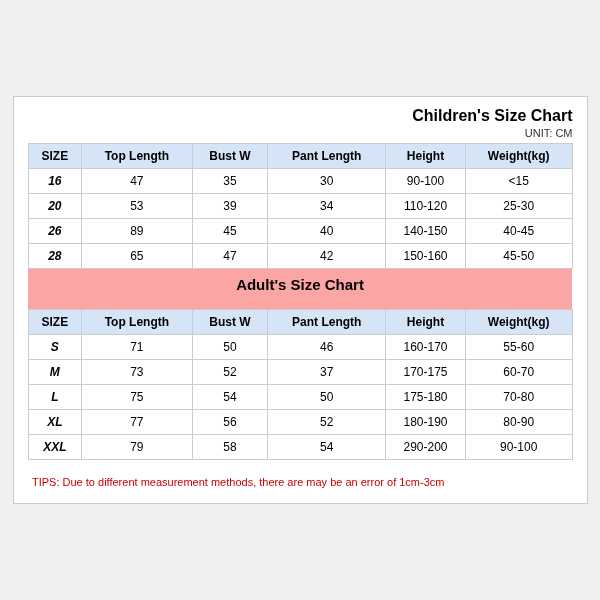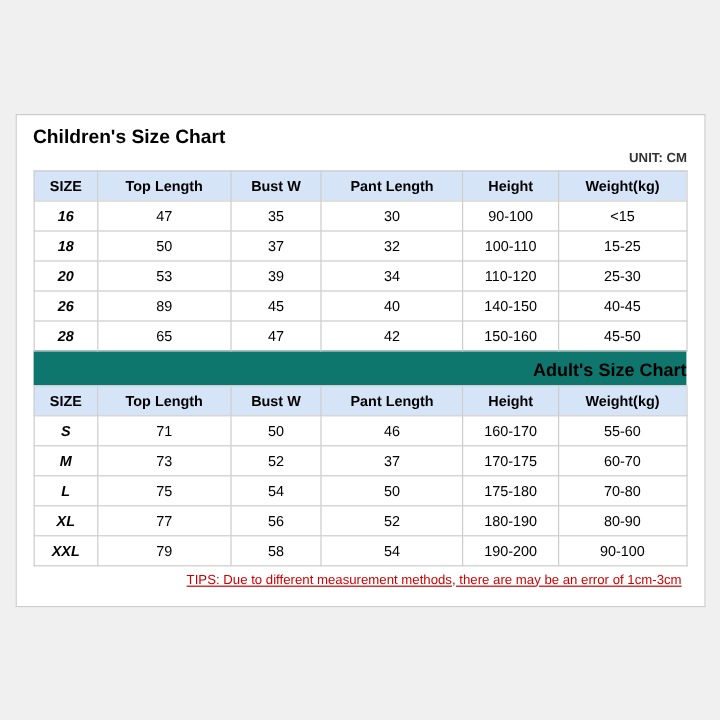--- a/index.html
+++ b/index.html
@@ -12,31 +12,30 @@
       background: #f0f0f0;
       font-family: Arial, sans-serif;
     }
     .chart-container {
       background: #fff;
       border: 1px solid #ccc;
       padding: 10px 14px 10px 14px;
       width: 575px;
     }
     .main-title {
-      text-align: left;
+      text-align: right;
       font-size: 16px;
       font-weight: bold;
       margin-bottom: 2px;
     }
     .unit-line {
       text-align: right;
       font-size: 11px;
       color: #333;
       margin-bottom: 4px;
-      font-weight: bold;
     }
     table {
       width: 100%;
       border-collapse: collapse;
       font-size: 12px;
     }
     table td, table th {
       border: 1px solid #ccc;
       text-align: center;
       padding: 5px 4px;
@@ -44,40 +43,39 @@
     .header-row th {
       background: #d6e4f7;
       font-weight: bold;
       font-size: 12px;
     }
     .size-cell {
       font-weight: bold;
       font-style: italic;
     }
     .section-title-row td {
-      background: #0f766e;
+      background: #fca5a5;
       font-size: 15px;
       font-weight: bold;
-      text-align: right;
+      text-align: center;
       border-left: none;
       border-right: none;
-      padding: 7px 0 4px 0;
+      padding: 7px 0 16px 0;
     }
     .adult-header-row th {
       background: #d6e4f7;
       font-weight: bold;
       font-size: 12px;
     }
     .tips-row td {
       border: none;
-      text-align: right;
+      text-align: left;
       color: #cc0000;
       font-size: 11px;
-      padding-top: 6px;
-      text-decoration: underline;
+      padding-top: 16px;
     }
     tbody tr:not(.section-title-row):not(.tips-row):not(.header-row):not(.adult-header-row) {
       background: #fff;
     }
   </style>
 </head>
 <body>
 
 <div class="chart-container">
   <div class="main-title">Children's Size Chart</div>
@@ -95,28 +93,20 @@
         </tr>
     </thead>
     <tbody id="children-body">
         <tr>
           <td class="size-cell">16</td>
           <td>47</td>
           <td>35</td>
           <td>30</td>
           <td>90-100</td>
           <td>&lt;15</td>
-        </tr>
-        <tr>
-          <td class="size-cell">18</td>
-          <td>50</td>
-          <td>37</td>
-          <td>32</td>
-          <td>100-110</td>
-          <td>15-25</td>
         </tr>
         <tr>
           <td class="size-cell">20</td>
           <td>53</td>
           <td>39</td>
           <td>34</td>
           <td>110-120</td>
           <td>25-30</td>
         </tr>
         <tr>
@@ -181,21 +171,21 @@
           <td>56</td>
           <td>52</td>
           <td>180-190</td>
           <td>80-90</td>
         </tr>
         <tr>
           <td class="size-cell">XXL</td>
           <td>79</td>
           <td>58</td>
           <td>54</td>
-          <td>190-200</td>
+          <td>290-200</td>
           <td>90-100</td>
         </tr>
       </tbody>
     <tbody>
       <tr class="tips-row">
         <td colspan="6">TIPS: Due to different measurement methods, there are may be an error of 1cm-3cm</td>
       </tr>
     </tbody>
   </table>
 </div>

